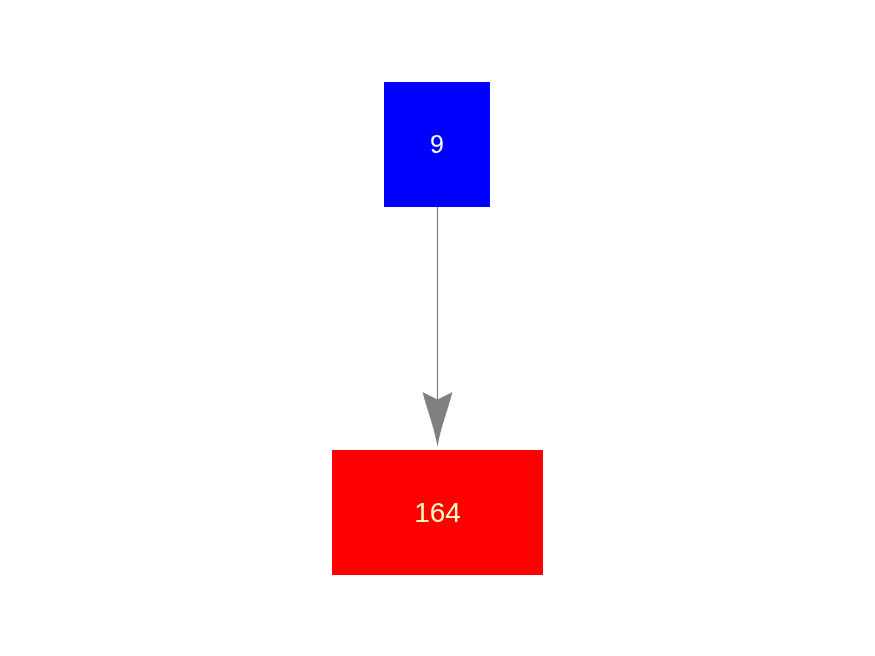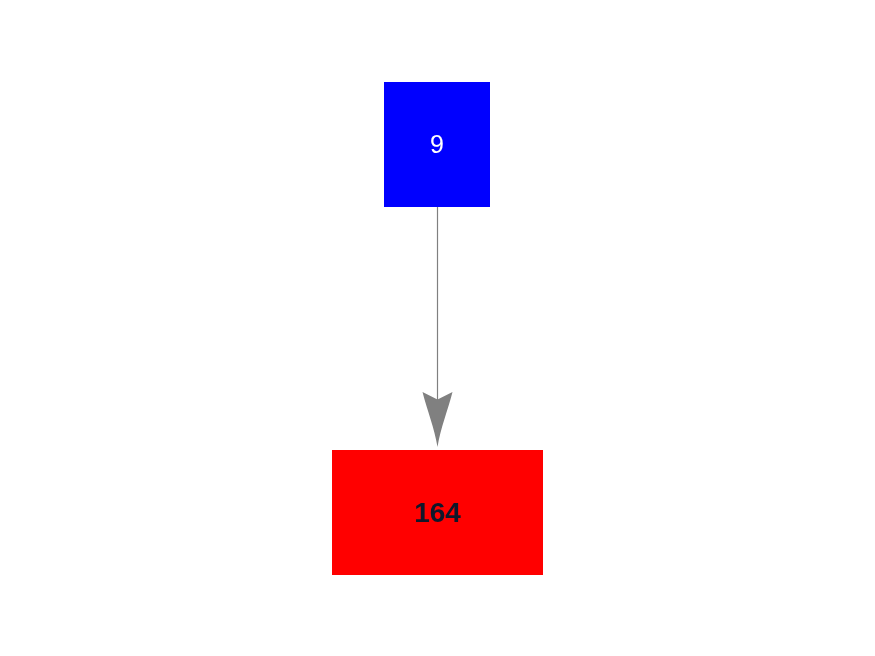--- a/index.html
+++ b/index.html
@@ -62,16 +62,16 @@
     <path d="M 422.5 392 L 437.5 399.5 L 452.5 392
              C 448 410 440.5 428 437.5 447
              C 434.5 428 427 410 422.5 392 Z" fill="#808080"></path>
   </svg>
 
   <div class="node node-source" style="background-color: rgb(0, 0, 255);">
     <span class="node-label" style="color: rgb(255, 255, 255);">9</span>
   </div>
 
   <div class="node node-target" style="background-color: rgb(255, 0, 0);">
-    <span class="node-label" style="color: #0f172a; font-weight: bold;">164</span>
+    <span class="node-label" style="color: #fef9c3;">164</span>
   </div>
 
 </div>
 
 </body></html>

